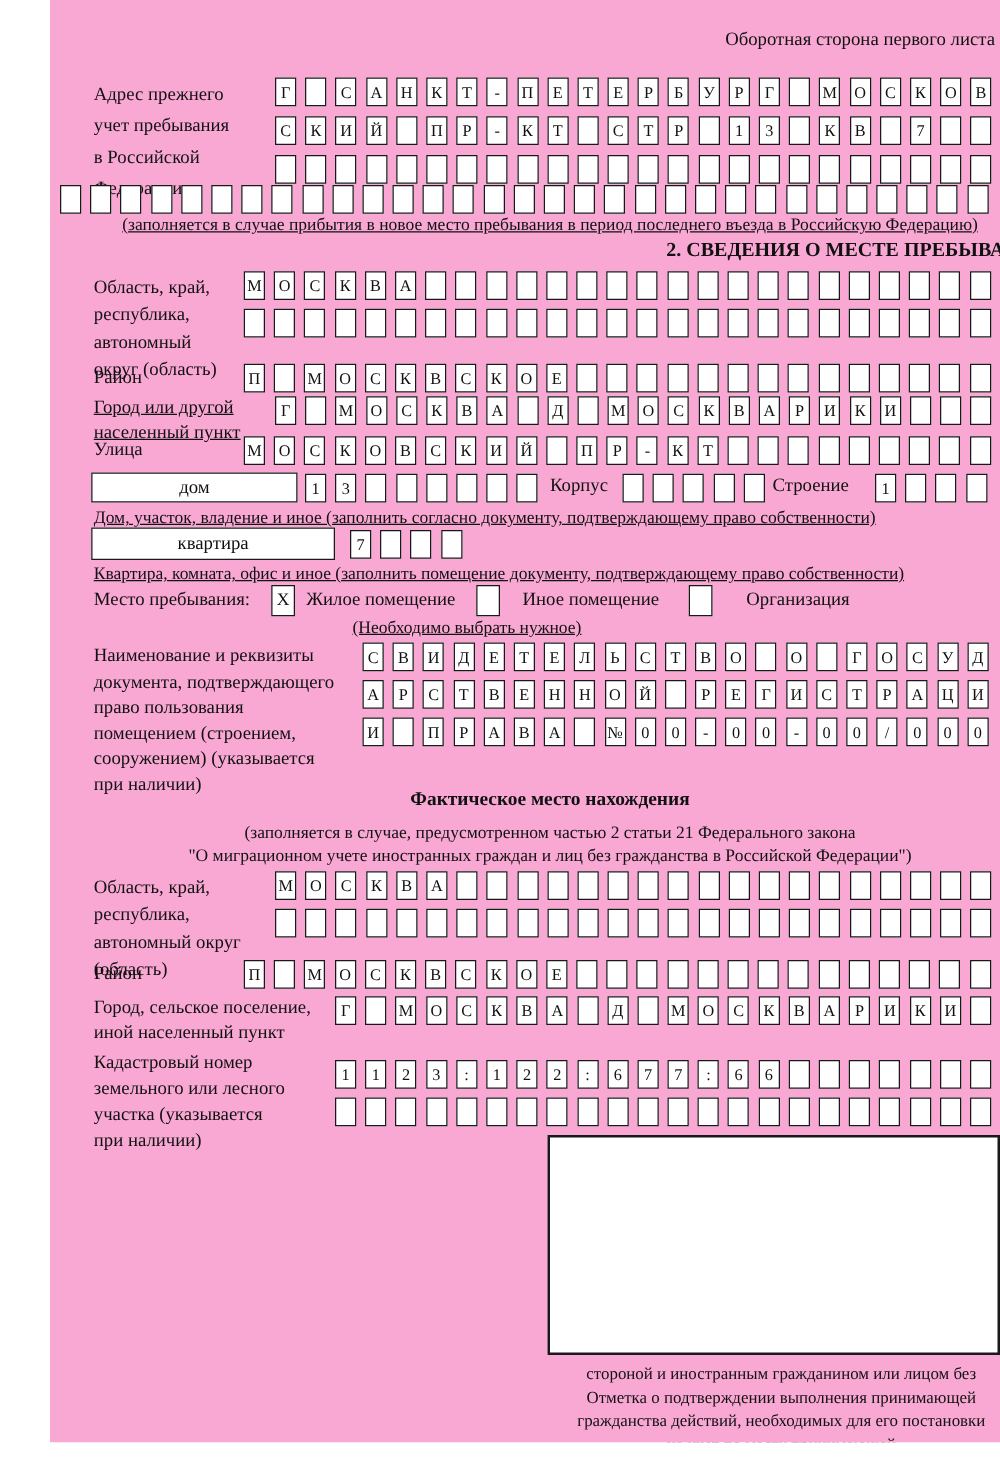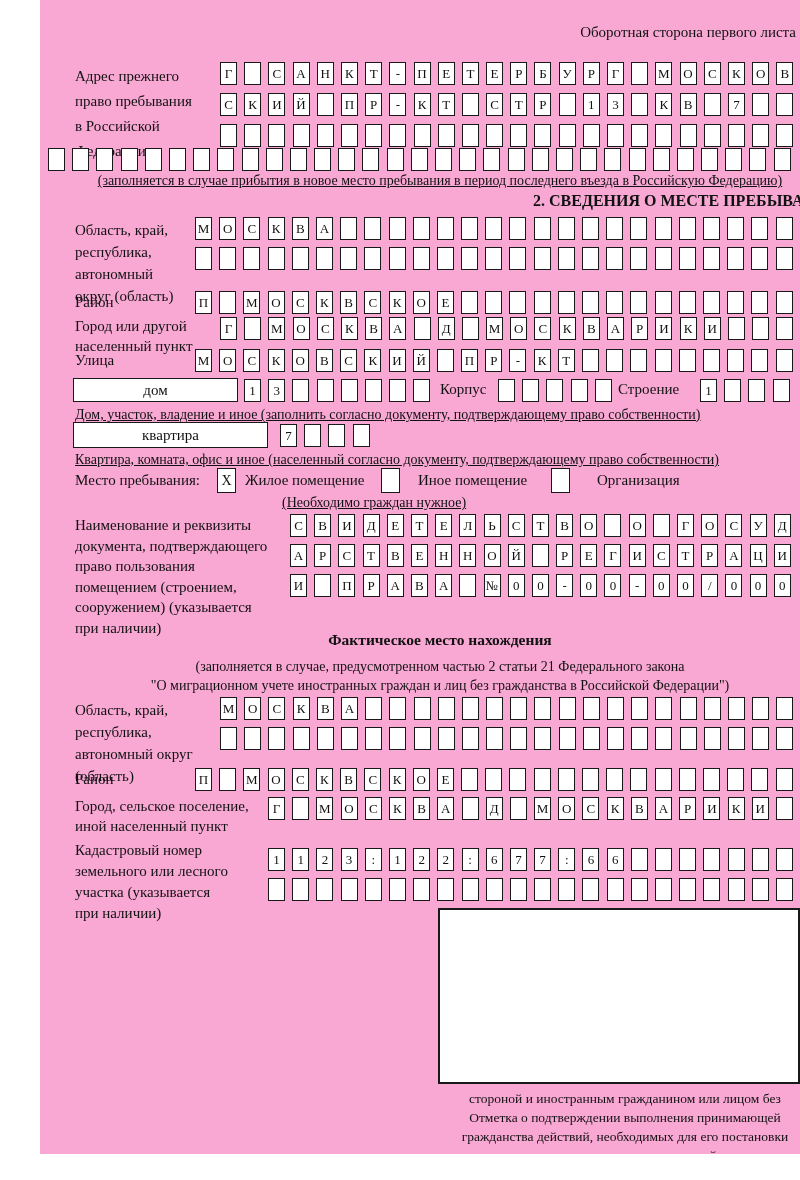--- a/index.html
+++ b/index.html
@@ -35,21 +35,21 @@
 </style>
 </head>
 <body>
 
 <div class="page">
 
   <div class="note-right">Оборотная сторона первого листа</div>
 
   <div class="lblblock" style="left:35px;top:64px;line-height:25px;font-family:Liberation Serif, serif;">
     <div>Адрес прежнего</div>
-    <div>право пребывания</div>
+    <div>учет пребывания</div>
     <div>в Российской</div>
     <div>Федерации</div>
   </div>
   <div class="boxrow" style="left:180px;top:62px;">
       <div class="cell">Г</div>
       <div class="cell"></div>
       <div class="cell">С</div>
       <div class="cell">А</div>
       <div class="cell">Н</div>
       <div class="cell">К</div>
@@ -244,21 +244,21 @@
       <div class="cell"></div>
       <div class="cell"></div>
       <div class="cell"></div>
       <div class="cell"></div>
       <div class="cell"></div>
       <div class="cell"></div>
       <div class="cell"></div>
       <div class="cell"></div>
     </div>
 
-  <div class="lblblock" style="left:35px;top:316px;line-height:20px;">
+  <div class="lblblock" style="left:35px;top:316px;line-height:20px;text-decoration:underline;">
     <div>Город или другой</div>
     <div>населенный пункт</div>
   </div>
   <div class="boxrow" style="left:180px;top:317px;">
       <div class="cell">Г</div>
       <div class="cell"></div>
       <div class="cell">М</div>
       <div class="cell">О</div>
       <div class="cell">С</div>
       <div class="cell">К</div>
@@ -343,30 +343,30 @@
 
   <div class="labelbox" style="left:33px;top:422px;width:195px;height:26px;">
     <span>квартира</span>
   </div>
   <div class="boxrow" style="left:240px;top:424px;">
       <div class="cell">7</div>
       <div class="cell"></div>
       <div class="cell"></div>
       <div class="cell"></div>
     </div>
-  <div class="cap" style="left:35px;top:452px;">Квартира, комната, офис и иное (населенный согласно документу, подтверждающему право собственности)</div>
+  <div class="cap" style="left:35px;top:452px;">Квартира, комната, офис и иное (заполнить помещение документу, подтверждающему право собственности)</div>
 
   <div class="lbl" style="left:35px;top:472px;">Место пребывания:</div>
   <div class="chk" style="left:177px;top:468px;">X</div>
   <div class="lbl" style="left:205px;top:472px;">Жилое помещение</div>
   <div class="chk" style="left:341px;top:468px;"></div>
   <div class="lbl" style="left:378px;top:472px;">Иное помещение</div>
   <div class="chk" style="left:511px;top:468px;"></div>
   <div class="lbl" style="left:557px;top:472px;">Организация</div>
-  <div class="cap" style="left:242px;top:495px;">(Необходимо граждан нужное)</div>
+  <div class="cap" style="left:242px;top:495px;">(Необходимо выбрать нужное)</div>
 
   <div class="lblblock" style="left:35px;top:515px;line-height:20.5px;">
     <div>Наименование и реквизиты</div>
     <div>документа, подтверждающего</div>
     <div>право пользования</div>
     <div>помещением (строением,</div>
     <div>сооружением) (указывается</div>
     <div>при наличии)</div>
   </div>
   <div class="boxrow" style="left:250px;top:514px;">

